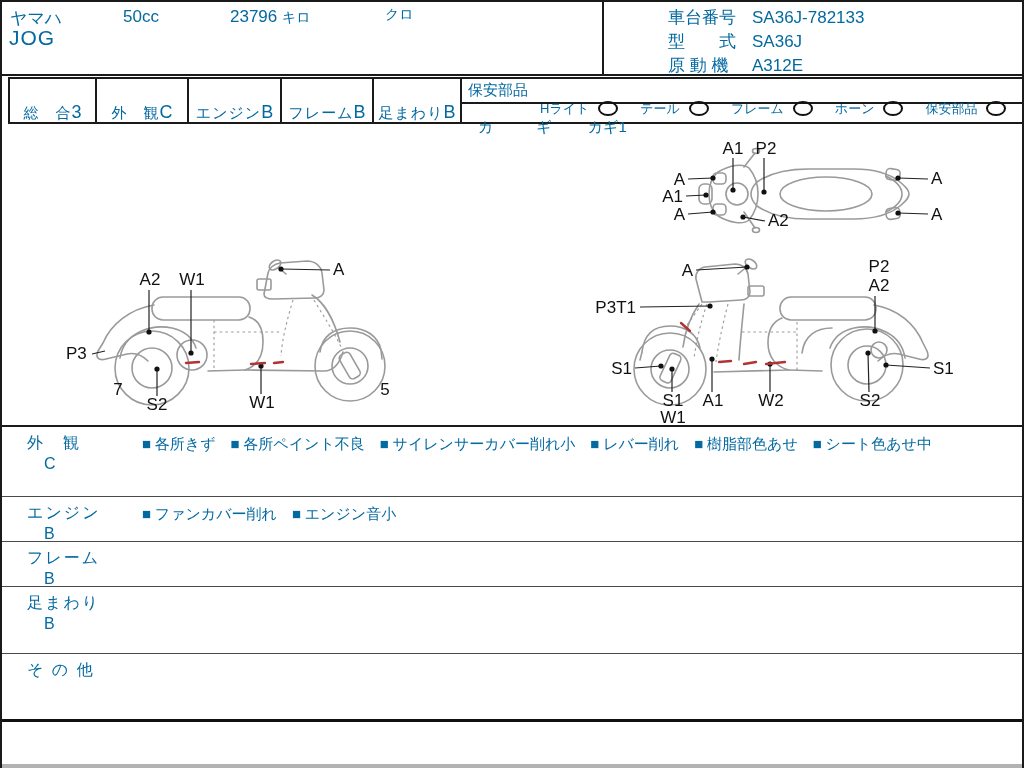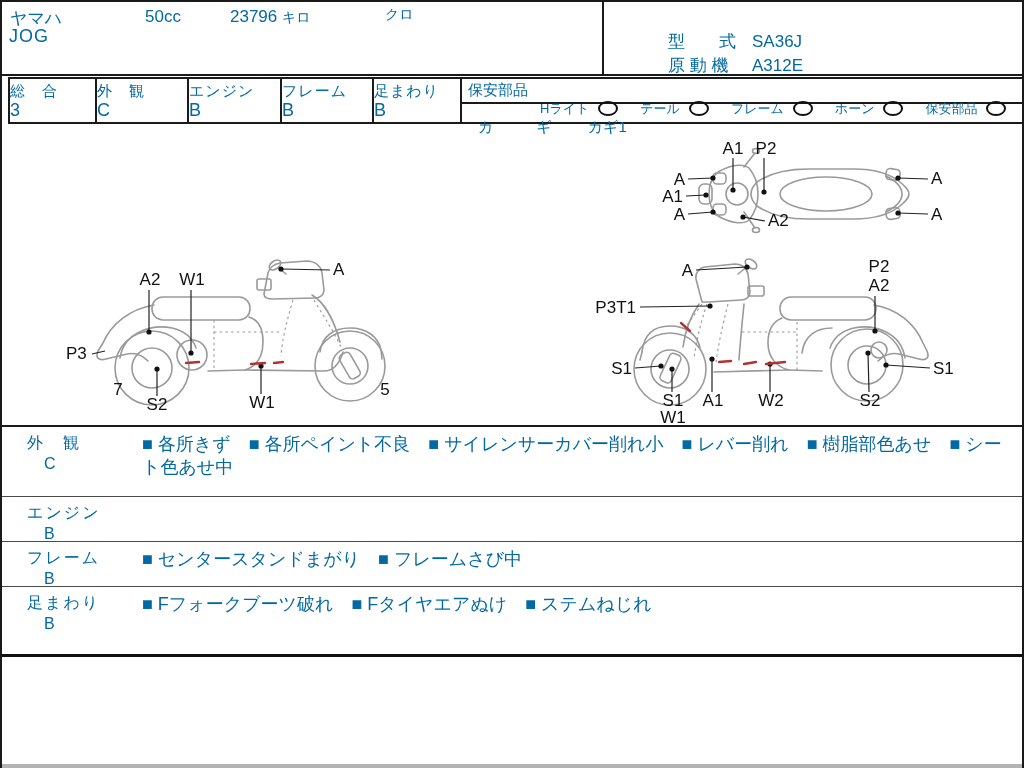--- a/index.html
+++ b/index.html
@@ -7,30 +7,30 @@
     position:relative;width:1024px;height:768px;background:#fff;
     font-family:"Liberation Sans","DejaVu Sans",sans-serif;color:#0369a1;
     box-sizing:border-box;border-top:2px solid #1a1a1a;border-left:2px solid #1a1a1a;border-right:2px solid #1a1a1a;
     overflow:hidden;
   }
   .abs{position:absolute;}
   
   .header{position:absolute;left:0;top:0;width:1020px;height:72px;border-bottom:2px solid #1a1a1a;}
   .hdiv{position:absolute;left:600px;top:0;width:0;height:72px;border-left:2px solid #1a1a1a;}
   .h-maker{left:8px;top:5px;font-size:17px;}
-  .h-cc{left:121px;top:5px;font-size:17px;margin-left:22px;}
+  .h-cc{left:121px;top:5px;font-size:17px;}
   .h-km{left:228px;top:5px;font-size:17px;}
   .h-km small{font-size:14px;font-weight:normal;}
   .h-color{left:383px;top:4px;font-size:14px;}
-  .h-model{left:7px;top:24px;font-size:18px;letter-spacing:1px;}
+  .h-model{left:7px;top:24px;font-size:21px;letter-spacing:1px;}
   .hr-row{position:absolute;left:666px;font-size:17px;white-space:nowrap;}
   .hr-label{display:inline-block;min-width:84px;}
   
   .grades{position:absolute;left:6px;top:75px;height:47px;display:flex;}
-  .gbox{box-sizing:border-box;border:2px solid #1a1a1a;margin-left:-2px;display:flex;flex-direction:column;align-items:flex-start;justify-content:center;background:#fff;}
+  .gbox{box-sizing:border-box;border:2px solid #1a1a1a;margin-left:-2px;display:flex;flex-direction:row;align-items:flex-end;justify-content:center;background:#fff;}
   .gbox:first-child{margin-left:0;}
   .glabel{font-size:15px;letter-spacing:1px;line-height:18px;}
   .gvalue{font-size:18px;line-height:20px;}
   .safety{width:625px;display:flex;flex-direction:column;align-items:stretch;justify-content:flex-start;}
   .saf-top{box-sizing:border-box;height:25px;border-bottom:2px solid #1a1a1a;display:flex;align-items:center;padding:0 6px;}
   .saf-bottom{flex:1;display:flex;align-items:center;padding:14px 16px;font-size:15px;}
   .saf-title{font-size:15px;margin-right:12px;}
   .saf-item{display:flex;align-items:center;margin-right:22px;margin-top:36px;}
   .saf-item .lb{font-size:13px;margin-right:9px;}
   .circ{display:inline-block;width:16px;height:11px;border:2px solid #111;border-radius:50%;}
@@ -41,36 +41,37 @@
   .seam{stroke:#9a9a9a;stroke-width:1.1;fill:none;stroke-dasharray:2.5 3.2;}
   .dlabel{font-family:"Liberation Sans","DejaVu Sans",sans-serif;font-size:17px;fill:#111;}
   .ptr{stroke:#222;stroke-width:1.2;}
   .mark{stroke-width:2.4;stroke-linecap:round;fill:none;}
   
   .sections{position:absolute;left:0;top:423px;width:1020px;box-sizing:border-box;border-top:2px solid #1a1a1a;border-bottom:3px solid #111;}
   .srow{position:relative;box-sizing:border-box;border-bottom:1px solid #4a4a4a;}
   .srow:last-child{border-bottom:none;}
   .slabel{position:absolute;left:25px;top:6px;font-size:16px;letter-spacing:2px;white-space:nowrap;}
   .sgrade{position:absolute;left:42px;top:28px;font-size:16px;}
-  .scontent{position:absolute;left:140px;top:6px;width:872px;font-size:18px;line-height:23px;word-break:break-all;}
+  .scontent{position:absolute;left:140px;top:6px;width:872px;font-size:15px;line-height:23px;word-break:break-all;font-family:Liberation Serif, serif;}
   .bottom-empty{position:absolute;left:0;top:721px;width:1020px;height:41px;background:#fff;}
   .bottom-bar{position:absolute;left:0;top:762px;width:1020px;height:6px;background:#b3b3b3;}
 </style>
 </head>
 <body>
 
 <div class="sheet">
 
   <div class="header">
     <span class="abs h-maker">ヤマハ</span>
     <span class="abs h-cc">50cc</span>
     <span class="abs h-km"><span>23796</span> <small>キロ</small></span>
     <span class="abs h-color">クロ</span>
     <span class="abs h-model">JOG</span>
     <div class="hdiv"></div>
+    <div class="hr-row" style="top:4px;"><span class="hr-label">車台番号</span><span>SA36J-782133</span></div>
     <div class="hr-row" style="top:28px;"><span class="hr-label">型　　式</span><span>SA36J</span></div>
     <div class="hr-row" style="top:52px;"><span class="hr-label">原 動 機</span><span>A312E</span></div>
   </div>
 
   <div class="grades">
     <div class="gbox" style="width:89px;">
       <div class="glabel">総　合</div>
       <div class="gvalue">3</div>
     </div>
     <div class="gbox" style="width:94px;">
@@ -282,28 +283,32 @@
 
   <div class="sections">
     <div class="srow" style="height:70px;">
       <span class="slabel">外　観</span>
       <span class="sgrade">C</span>
       <div class="scontent">■ 各所きず　■ 各所ペイント不良　■ サイレンサーカバー削れ小　■ レバー削れ　■ 樹脂部色あせ　■ シート色あせ中</div>
     </div>
     <div class="srow" style="height:45px;">
       <span class="slabel">エンジン</span>
       <span class="sgrade">B</span>
+      <div class="scontent">■ ファンカバー削れ　■ エンジン音小</div>
     </div>
     <div class="srow" style="height:45px;">
       <span class="slabel">フレーム</span>
       <span class="sgrade">B</span>
-      <div class="scontent">■ センタースタンドまがり　■ フレームさび中</div>
     </div>
     <div class="srow" style="height:67px;">
       <span class="slabel">足まわり</span>
       <span class="sgrade">B</span>
-      <div class="scontent">■ Fフォークブーツ破れ　■ Fタイヤエアぬけ　■ ステムねじれ</div>
+    </div>
+    <div class="srow" style="height:65px;">
+      <span class="slabel">そ の 他</span>
+      <span class="sgrade"></span>
+      <div class="scontent"></div>
     </div>
   </div>
 
   <div class="bottom-empty"></div>
   <div class="bottom-bar"></div>
 </div>
 
 </body></html>

